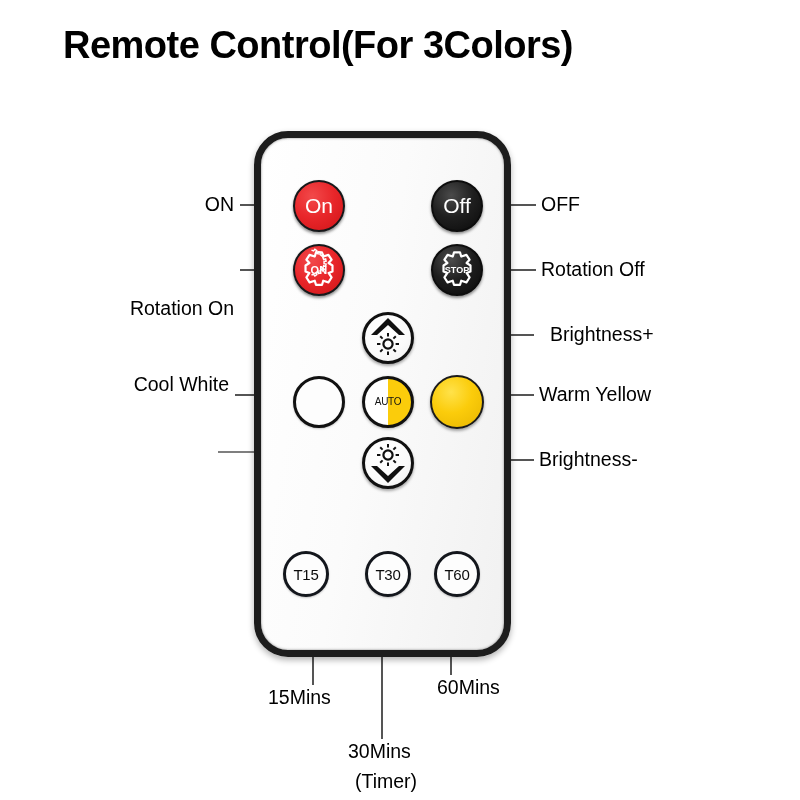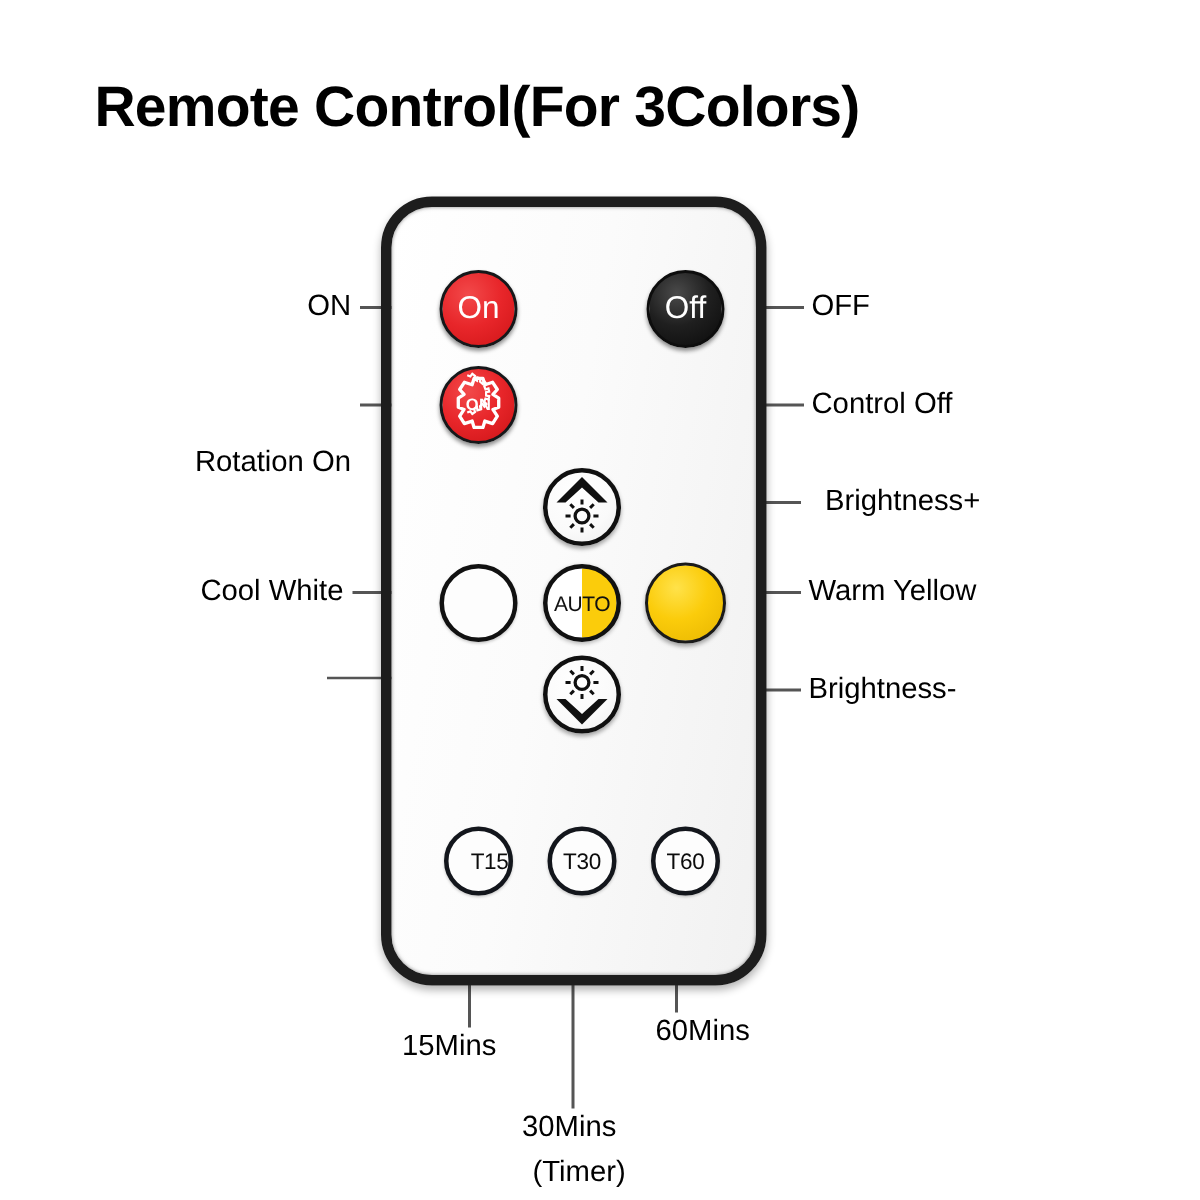--- a/index.html
+++ b/index.html
@@ -13,21 +13,21 @@
     height: 800px;
     background: #ffffff;
     overflow: hidden;
     font-family: "Liberation Sans", sans-serif;
     color: #111111;
   }
 
   
   .title {
     position: absolute;
-    top: 51px;
+    top: 24px;
     left: 0;
     width: 636px;
     text-align: center;
     font-size: 38px;
     font-weight: bold;
     letter-spacing: -0.5px;
     color: #000000;
   }
 
   
@@ -145,21 +145,21 @@
   
   .btn-auto {
     width: 52px; height: 52px;
     left: 101px; top: 238px;
     background: linear-gradient(to right, #ffffff 0%, #ffffff 50%, #fbcc0b 50%, #fbcc0b 100%);
     border: 3px solid #111111;
     box-shadow: 0 1px 3px rgba(0,0,0,0.30);
   }
   .btn-auto .lbl {
     color: #111111;
-    font-size: 14px;
+    font-size: 10px;
     font-weight: 500;
     letter-spacing: -0.3px;
     line-height: 1;
   }
 
   
   .btn-warm {
     width: 54px; height: 54px;
     left: 169px; top: 237px;
     background: radial-gradient(circle at 38% 30%, #ffe24a 0%, #fbcc0b 45%, #e7b500 100%);
@@ -168,21 +168,21 @@
   }
 
   
   .btn-timer {
     width: 46px; height: 46px;
     top: 413px;
     background: #fdfdfd;
     border: 3px solid #13161c;
     box-shadow: 0 1px 2px rgba(0,0,0,0.22);
   }
-  .btn-t15 { left: 35px; justify-content: flex-end; }
+  .btn-t15 { left: 22px; }
   .btn-t30 { left: 104px; }
   .btn-t60 { left: 173px; }
   .btn-timer .lbl {
     color: #0c0c0c;
     font-size: 15px;
     font-weight: 500;
     letter-spacing: -0.2px;
     line-height: 1;
   }
 
@@ -261,20 +261,33 @@
             <path d="M -10.2,-16.4 L -4.6,-14.6 L -3.2,-19.2 L 3.2,-19.2 L 4.6,-14.6 L 10.2,-16.4
                      L 13.6,-11.2 L 10.4,-7.6 L 14.6,-4.9 L 14.6,1.6 L 10.4,3.2 L 13.6,8.1
                      L 10.2,13.4 L 4.6,11.6 L 3.2,16.2 L -3.2,16.2 L -4.6,11.6 L -10.2,13.4
                      L -13.6,8.1 L -10.4,3.2 L -14.6,1.6 L -14.6,-4.9 L -10.4,-7.6 L -13.6,-11.2 Z"></path>
           </g>
         </g>
       </svg>
       <span class="gear-txt">ON</span>
     </div>
 
+    <div class="btn btn-gear btn-rot-off">
+      <svg class="gear-svg" viewBox="0 0 52 52">
+        <g transform="translate(26,26)">
+          <g fill="none" stroke="#ffffff" stroke-width="2.4" stroke-linejoin="round">
+            <path d="M -10.2,-16.4 L -4.6,-14.6 L -3.2,-19.2 L 3.2,-19.2 L 4.6,-14.6 L 10.2,-16.4
+                     L 13.6,-11.2 L 10.4,-7.6 L 14.6,-4.9 L 14.6,1.6 L 10.4,3.2 L 13.6,8.1
+                     L 10.2,13.4 L 4.6,11.6 L 3.2,16.2 L -3.2,16.2 L -4.6,11.6 L -10.2,13.4
+                     L -13.6,8.1 L -10.4,3.2 L -14.6,1.6 L -14.6,-4.9 L -10.4,-7.6 L -13.6,-11.2 Z"></path>
+          </g>
+        </g>
+      </svg>
+      <span class="gear-txt small">STOP</span>
+    </div>
 
     <div class="btn btn-ring btn-bright-up">
       <svg class="ring-svg" viewBox="0 0 46 46">
         <path d="M23 3 L40 20 L34 20 L23 10 L12 20 L6 20 Z" fill="#101010"></path>
         <g transform="translate(23,29)">
           <circle cx="0" cy="0" r="4.6" fill="none" stroke="#101010" stroke-width="2.2"></circle>
           <g stroke="#101010" stroke-width="2" stroke-linecap="butt">
             <line x1="0" y1="-11" x2="0" y2="-7.6"></line>
             <line x1="0" y1="7.6" x2="0" y2="11"></line>
             <line x1="-11" y1="0" x2="-7.6" y2="0"></line>
@@ -323,26 +336,26 @@
     </div>
     <div class="btn btn-timer btn-t60">
       <span class="lbl">T60</span>
     </div>
   </div>
 
   <div class="callout left" style="left:110px; top:193px; width:124px;">ON</div>
 
   <div class="callout left" style="left:60px; top:258px; width:174px;margin-top:39px;">Rotation On</div>
 
-  <div class="callout left" style="left:105px; top:383px; width:124px;text-align:right;">Cool White</div>
+  <div class="callout left" style="left:105px; top:373px; width:124px;text-align:right;">Cool White</div>
 
 
   <div class="callout right" style="left:541px; top:193px;">OFF</div>
 
-  <div class="callout right" style="left:541px; top:258px;">Control Off</div>
+  <div class="callout right" style="left:541px; top:258px;">Rotation Off</div>
 
   <div class="callout right" style="left:526px; top:323px;margin-left:24px;">Brightness+</div>
 
   <div class="callout right" style="left:539px; top:383px;">Warm Yellow</div>
 
   <div class="callout right" style="left:539px; top:448px;">Brightness-</div>
 
   <div class="callout" style="left:268px; top:686px;">15Mins</div>
 
   <div class="callout" style="left:348px; top:740px;">30Mins</div>

